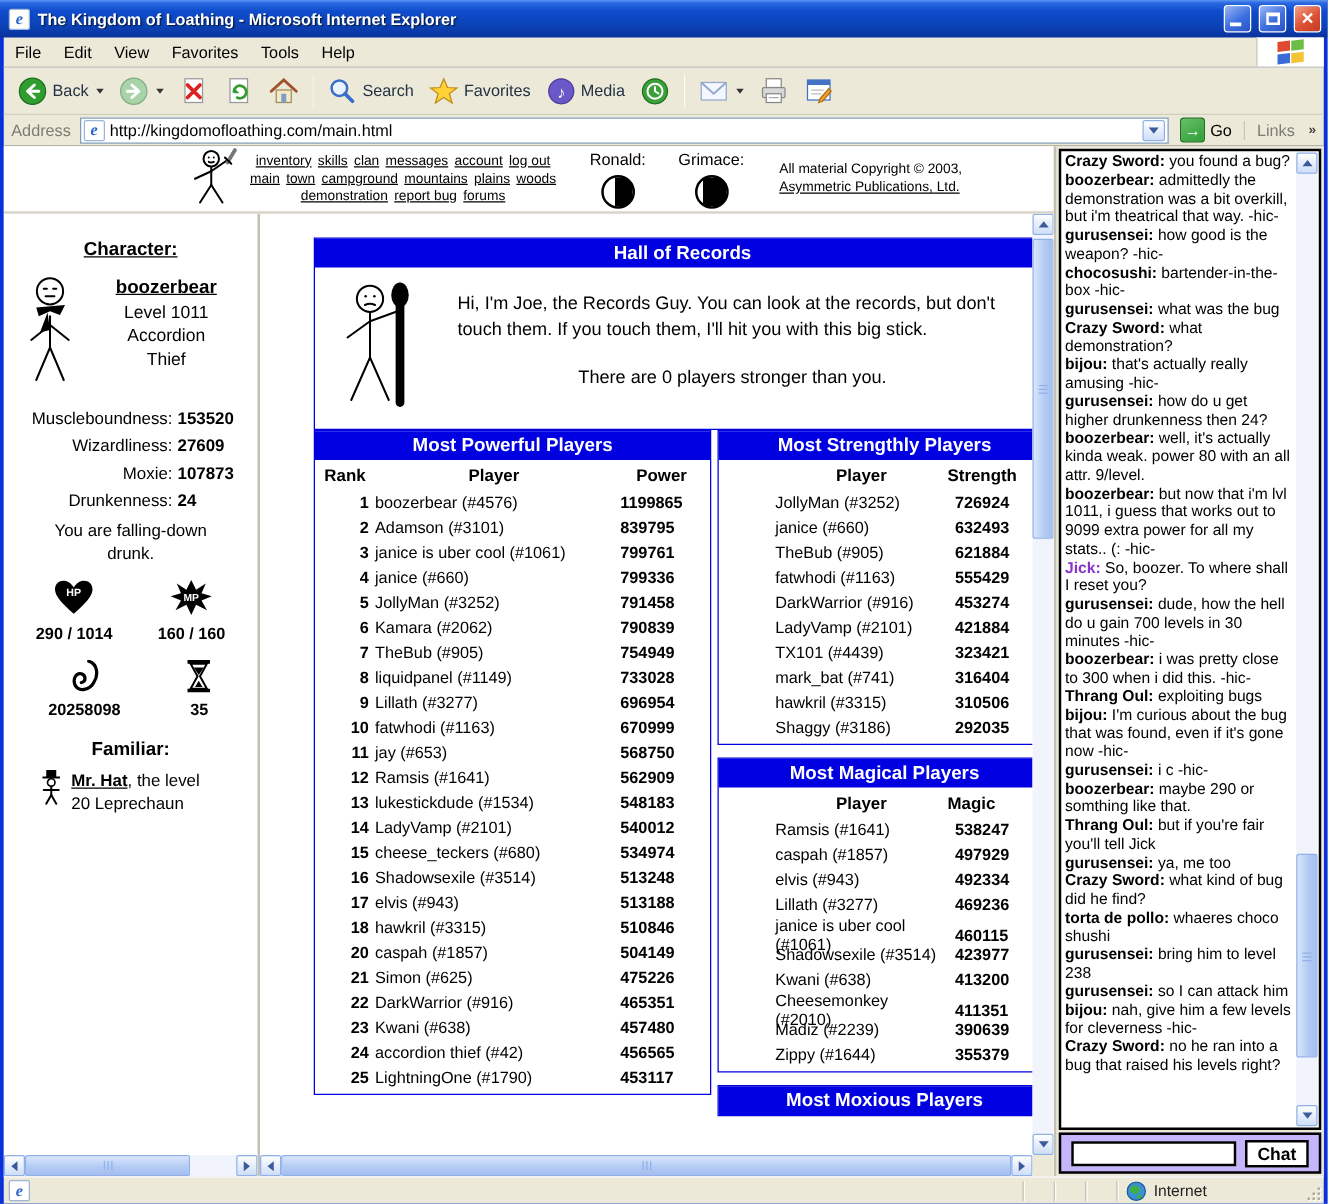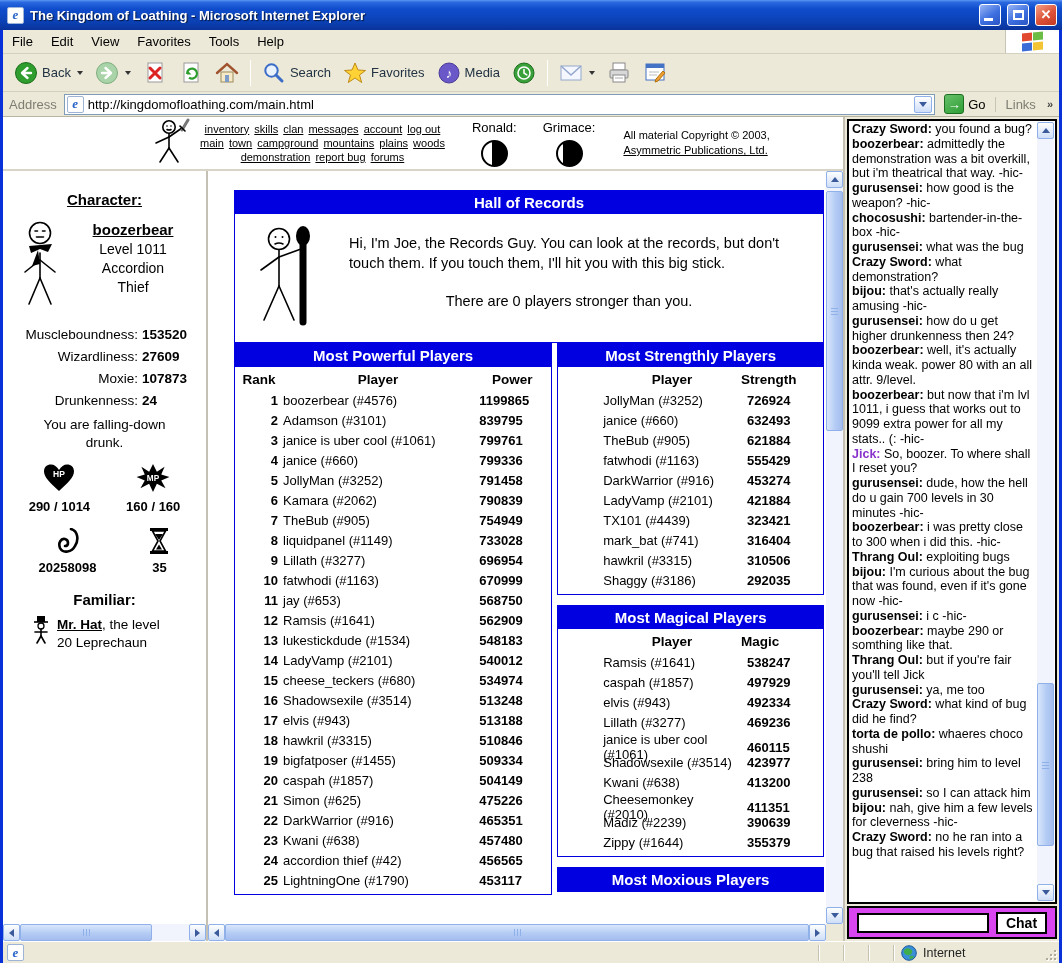--- a/index.html
+++ b/index.html
@@ -89,21 +89,21 @@
   .vitals { display:flex; justify-content:center; gap:36px; margin-top:12px; text-align:center; }
   .vital-val { font-weight:bold; font-size:13px; margin-top:3px; }
   .resources { display:flex; justify-content:center; gap:52px; margin-top:14px; text-align:center; }
   .fam-heading { text-align:center; font-weight:bold; font-size:15px; margin-top:16px; }
   .fam-row { display:flex; margin:8px 0 0 30px; }
   .fam-text { margin-left:8px; width:110px; line-height:1.35; }
   .fam-name { font-weight:bold; text-decoration:underline; cursor:pointer; }
 
   
   .mainpane { flex:1; position:relative; background:#fff; overflow:hidden; }
-  .main-view { position:absolute; left:0; top:0; right:17px; bottom:17px; overflow:hidden; padding:19px 0 0 26px; }
+  .main-view { position:absolute; left:0; top:0; right:17px; bottom:17px; overflow:hidden; padding:19px 0 0 43px; }
   .kol-table { border:1px solid #0000e0; background:#fff; }
   .kol-header { background:#0000e0; color:#fff; font-weight:bold; font-size:15px; text-align:center; padding:3px 0; }
   .hall { width:590px; }
   .hall-body { display:flex; align-items:center; padding:10px 14px; gap:18px; }
   .joe-text { font-size:14.5px; line-height:1.4; width:440px; }
   .stronger { text-align:center; font-size:14.5px; margin:20px 0 14px; }
   .tables-row { display:flex; gap:5px; align-items:flex-start; width:590px; }
   .ptable { width:340px; }
   .rcol { width:285px; display:flex; flex-direction:column; gap:10px; }
   .thead-row, .trow { display:grid; align-items:center; font-size:13px; }
@@ -133,21 +133,21 @@
   .hthumb::after { content:""; position:absolute; top:4px; left:50%; width:1px; height:7px; background:#8fb0e8;
     box-shadow:3px 0 #8fb0e8, -3px 0 #8fb0e8; }
   .scorner { position:absolute; right:0; bottom:0; width:17px; height:17px; background:#ece9d8; }
 
   
   .chatpane { flex:1; background:#ece9d8; border-left:2px solid #c4c0b4; display:flex; flex-direction:column; overflow:hidden; }
   .chat-box { flex:1; margin:2px 2px 1px; background:#fff; border:2px solid #000000; position:relative; overflow:hidden; }
   .chat-msgs { position:absolute; left:2px; top:1px; right:19px; bottom:1px; overflow:hidden; font-size:12.5px; line-height:1.18; }
   .msg { padding:0 1px; word-wrap:break-word; }
   .chat-scroll { position:absolute; top:1px; right:1px; bottom:1px; width:17px; background:#f2f4fd; }
-  .chat-form { flex:0 0 33px; margin:1px 2px 2px; border:2px solid #000; background:#d946ef; display:flex; align-items:center;
+  .chat-form { flex:0 0 33px; margin:1px 2px 2px; border:2px solid #000; background:#c4b5fd; display:flex; align-items:center;
     justify-content:center; gap:7px; }
   .chat-input { width:132px; height:20px; border:2px solid #000; border-radius:0; font-size:13px; padding:0 3px; outline:none; }
   .chat-btn { font-weight:bold; font-size:14px; border:2px solid #000; background:#fff; padding:1px 8px; border-radius:0;
     font-family:"Liberation Sans",sans-serif; }
 
   
   .statusbar { height:22px; flex:0 0 22px; margin:0 3px; background:#ece9d8; border-top:1px solid #fff; display:flex;
     align-items:center; font-size:12.5px; color:#222; }
   .spanel-main { flex:1; display:flex; align-items:center; gap:5px; padding:0 4px; height:100%; }
   .sdiv { width:0; height:16px; border-left:1px solid #c6c2b2; border-right:1px solid #fff; }
@@ -563,25 +563,20 @@
                         </div>
                         <div class="trow">
                           <span class="tc-rank">17</span>
                           <span class="tc-player">elvis (#943)</span>
                           <span class="tc-value">513188</span>
                         </div>
                         <div class="trow">
                           <span class="tc-rank">18</span>
                           <span class="tc-player">hawkril (#3315)</span>
                           <span class="tc-value">510846</span>
-                        </div>
-                        <div class="trow">
-                          <span class="tc-rank">19</span>
-                          <span class="tc-player">bigfatposer (#1455)</span>
-                          <span class="tc-value">509334</span>
                         </div>
                         <div class="trow">
                           <span class="tc-rank">20</span>
                           <span class="tc-player">caspah (#1857)</span>
                           <span class="tc-value">504149</span>
                         </div>
                         <div class="trow">
                           <span class="tc-rank">21</span>
                           <span class="tc-player">Simon (#625)</span>
                           <span class="tc-value">475226</span>

